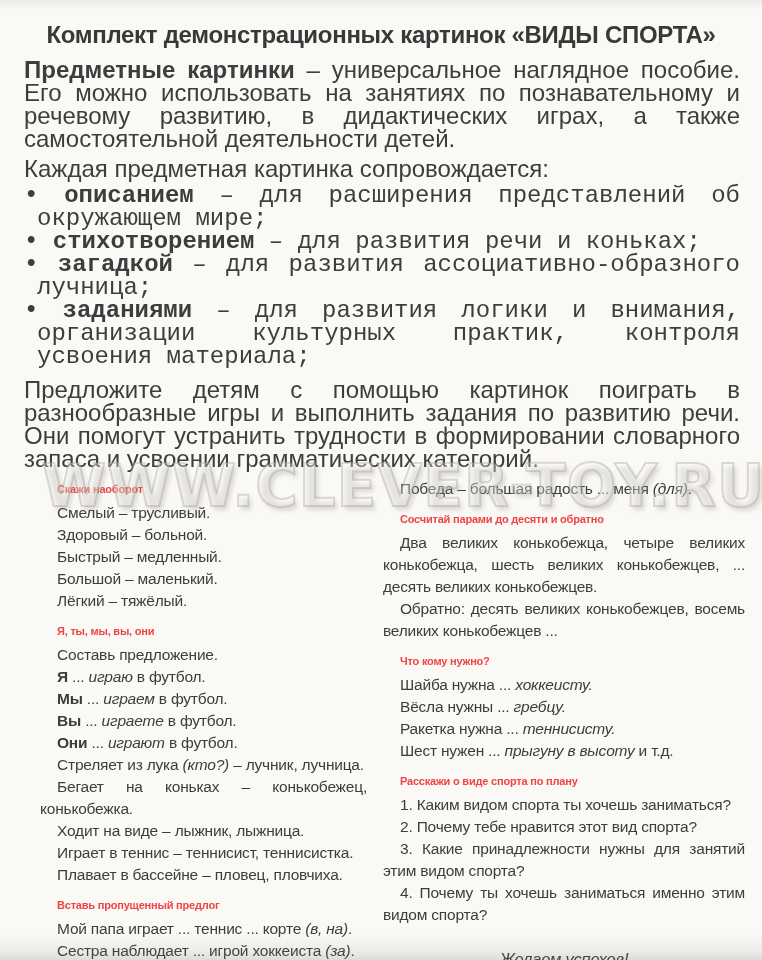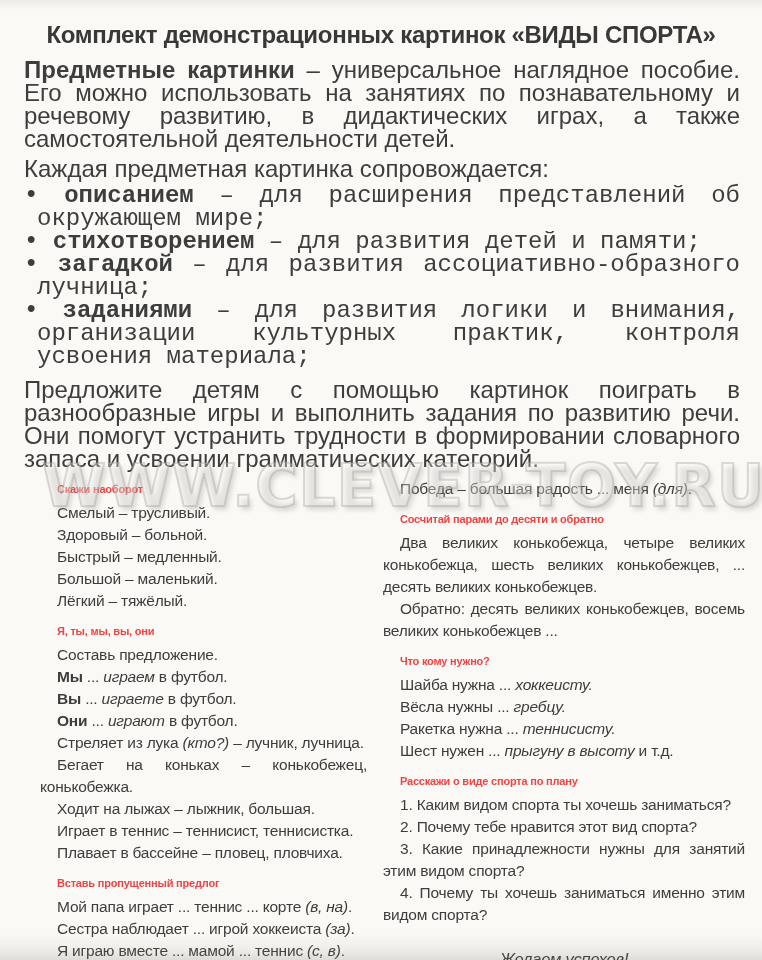--- a/index.html
+++ b/index.html
@@ -84,49 +84,50 @@
 
 <div class="page">
 
   <h1 class="title">Комплект демонстрационных картинок «ВИДЫ СПОРТА»</h1>
 
   <div class="intro">
     <p class="para"><span class="b">Предметные картинки</span><span> – универсальное наглядное пособие. Его можно использовать на занятиях по познавательному и речевому развитию, в дидактических играх, а также самостоятельной деятельности детей.</span></p>
     <p class="para"><span>Каждая предметная картинка сопровождается:</span></p>
     <ul class="bullets">
         <li><span class="bullet">• </span><span class="b">описанием</span><span> – для расширения представлений об окружающем мире;</span></li>
-        <li><span class="bullet">• </span><span class="b">стихотворением</span><span> – для развития детей и памяти;</span></li>
+        <li><span class="bullet">• </span><span class="b">стихотворением</span><span> – для развития речи и коньках;</span></li>
         <li><span class="bullet">• </span><span class="b">загадкой</span><span> – для развития ассоциативно-образного лучница;</span></li>
         <li><span class="bullet">• </span><span class="b">заданиями</span><span> – для развития логики и внимания, организации культурных практик, контроля усвоения материала;</span></li>
       </ul>
     <p class="para outro"><span>Предложите детям с помощью картинок поиграть в разнообразные игры и выполнить задания по развитию речи. Они помогут устранить трудности в формировании словарного запаса и усвоении грамматических категорий.</span></p>
   </div>
 
   <div class="columns">
     <div class="col col-left">
       <div>
           <div class="sec">
             <h2>Скажи наоборот</h2>
             <p><span>Смелый – трусливый.</span></p>
             <p><span>Здоровый – больной.</span></p>
             <p><span>Быстрый – медленный.</span></p>
             <p><span>Большой – маленький.</span></p>
             <p><span>Лёгкий – тяжёлый.</span></p>
           </div>
           <div class="sec">
             <h2>Я, ты, мы, вы, они</h2>
             <p><span>Составь предложение.</span></p>
+            <p><span class="b">Я</span><span> ... </span><span class="i">играю</span><span> в футбол.</span></p>
             <p><span class="b">Мы</span><span> ... </span><span class="i">играем</span><span> в футбол.</span></p>
             <p><span class="b">Вы</span><span> ... </span><span class="i">играете</span><span> в футбол.</span></p>
             <p><span class="b">Они</span><span> ... </span><span class="i">играют</span><span> в футбол.</span></p>
           </div>
           <div class="sec">
             <p><span>Стреляет из лука </span><span class="i">(кто?)</span><span> – лучник, лучница.</span></p>
             <p><span>Бегает на коньках – конькобежец, конькобежка.</span></p>
-            <p><span>Ходит на лыжах – лыжник, большая.</span></p>
+            <p><span>Ходит на виде – лыжник, лыжница.</span></p>
             <p><span>Играет в теннис – теннисист, теннисистка.</span></p>
             <p><span>Плавает в бассейне – пловец, пловчиха.</span></p>
           </div>
           <div class="sec">
             <h2>Вставь пропущенный предлог</h2>
             <p><span>Мой папа играет ... теннис ... корте </span><span class="i">(в, на)</span><span>.</span></p>
             <p><span>Сестра наблюдает ... игрой хоккеиста </span><span class="i">(за)</span><span>.</span></p>
             <p><span>Я играю вместе ... мамой ... теннис </span><span class="i">(с, в)</span><span>.</span></p>
           </div>
         </div>

